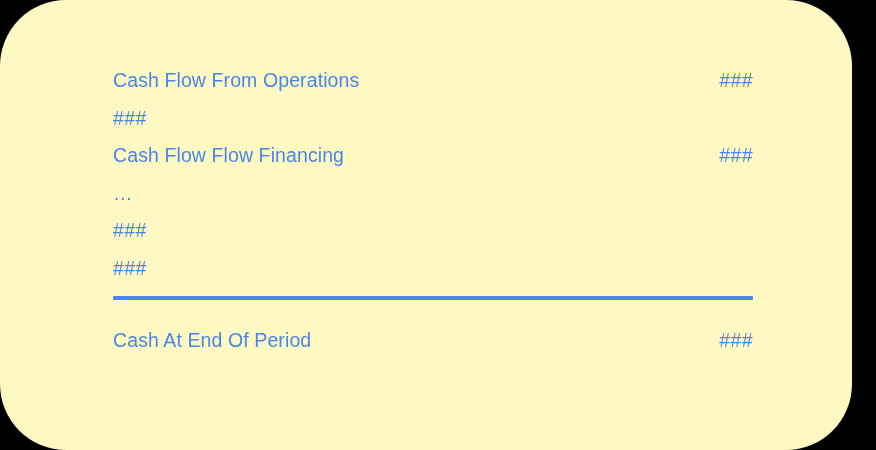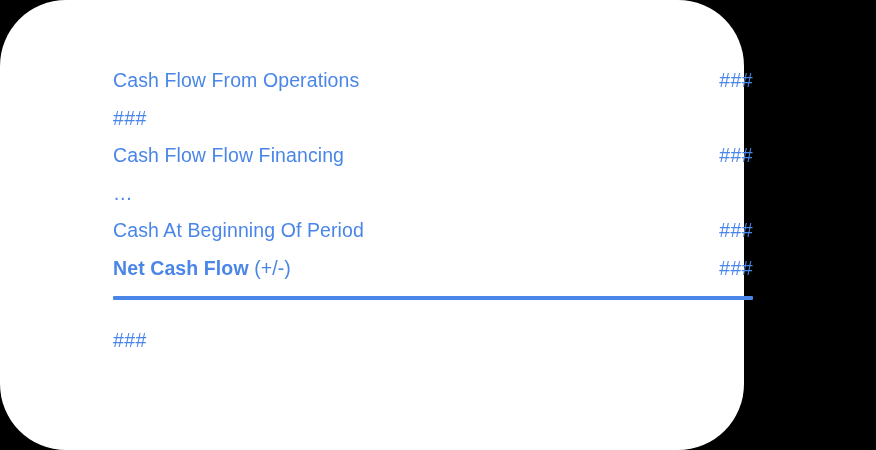--- a/index.html
+++ b/index.html
@@ -11,24 +11,24 @@
     width: 876px;
     height: 450px;
     overflow: hidden;
     font-family: "Liberation Sans", sans-serif;
   }
 
   #card {
     position: absolute;
     left: 0;
     top: 0;
-    width: 744px;
+    width: 852px;
     height: 450px;
     box-sizing: border-box;
-    background: #ffffff;
+    background: #fef9c3;
     border-radius: 66px;
   }
 
   #statement {
     position: absolute;
     left: 113px;
     top: 62px;
     width: 640px;
   }
 
@@ -102,33 +102,32 @@
       <span class="row-label">Cash Flow Flow Financing</span>
       <span class="row-value">###</span>
     </div>
 
     <div class="row ellipsis">
       <span class="row-label">…</span>
       <span class="row-value"></span>
     </div>
 
     <div class="row">
-      <span class="row-label">Cash At Beginning Of Period</span>
       <span class="row-value">###</span>
     </div>
 
     <div class="row">
-      <span class="row-label"><span class="bold">Net Cash Flow</span><span> (+/-)</span></span>
       <span class="row-value">###</span>
     </div>
 
     <div id="divider-wrap">
       <div id="divider"></div>
     </div>
 
     <div id="gap-after-divider"></div>
 
     <div class="row">
+      <span class="row-label">Cash At End Of Period</span>
       <span class="row-value">###</span>
     </div>
 
   </div>
 </div>
 
 </body></html>

